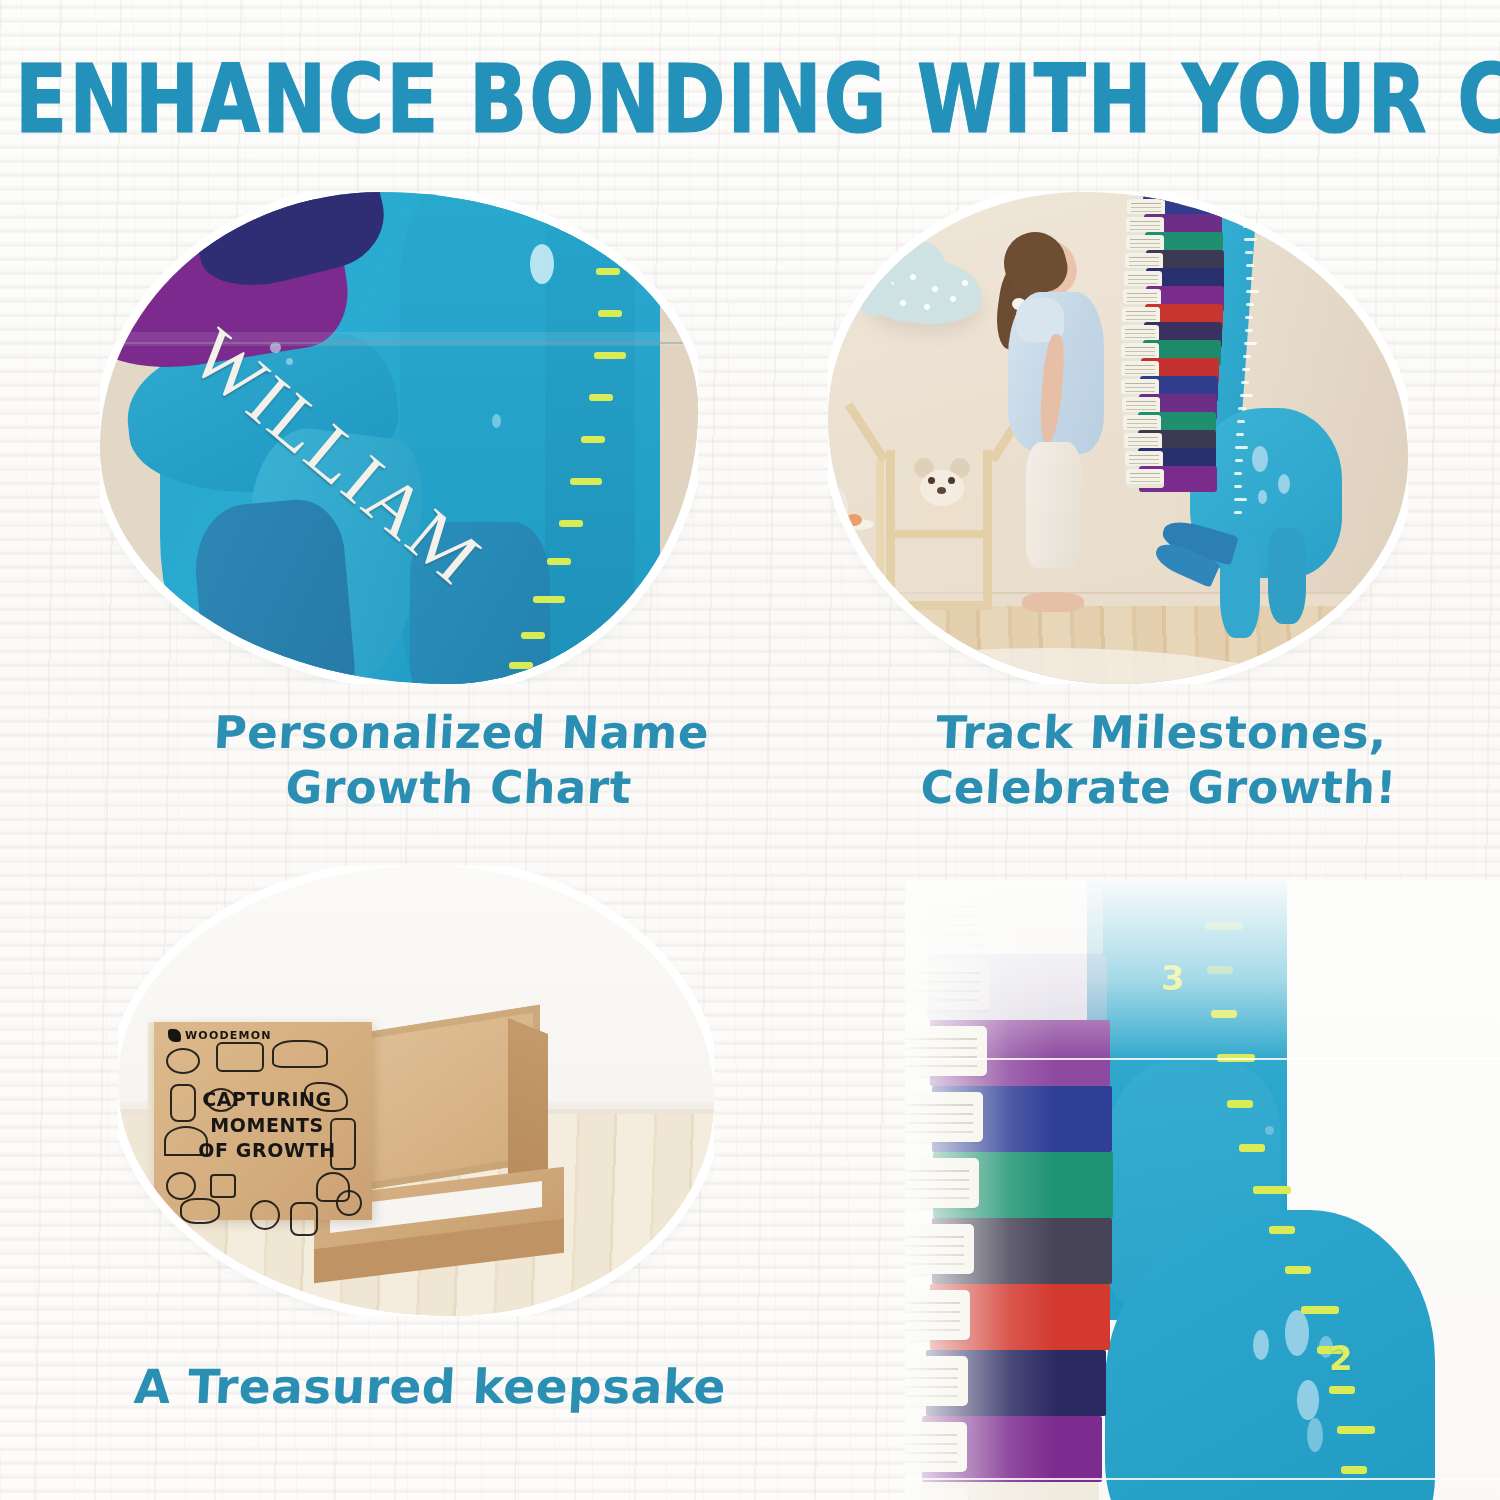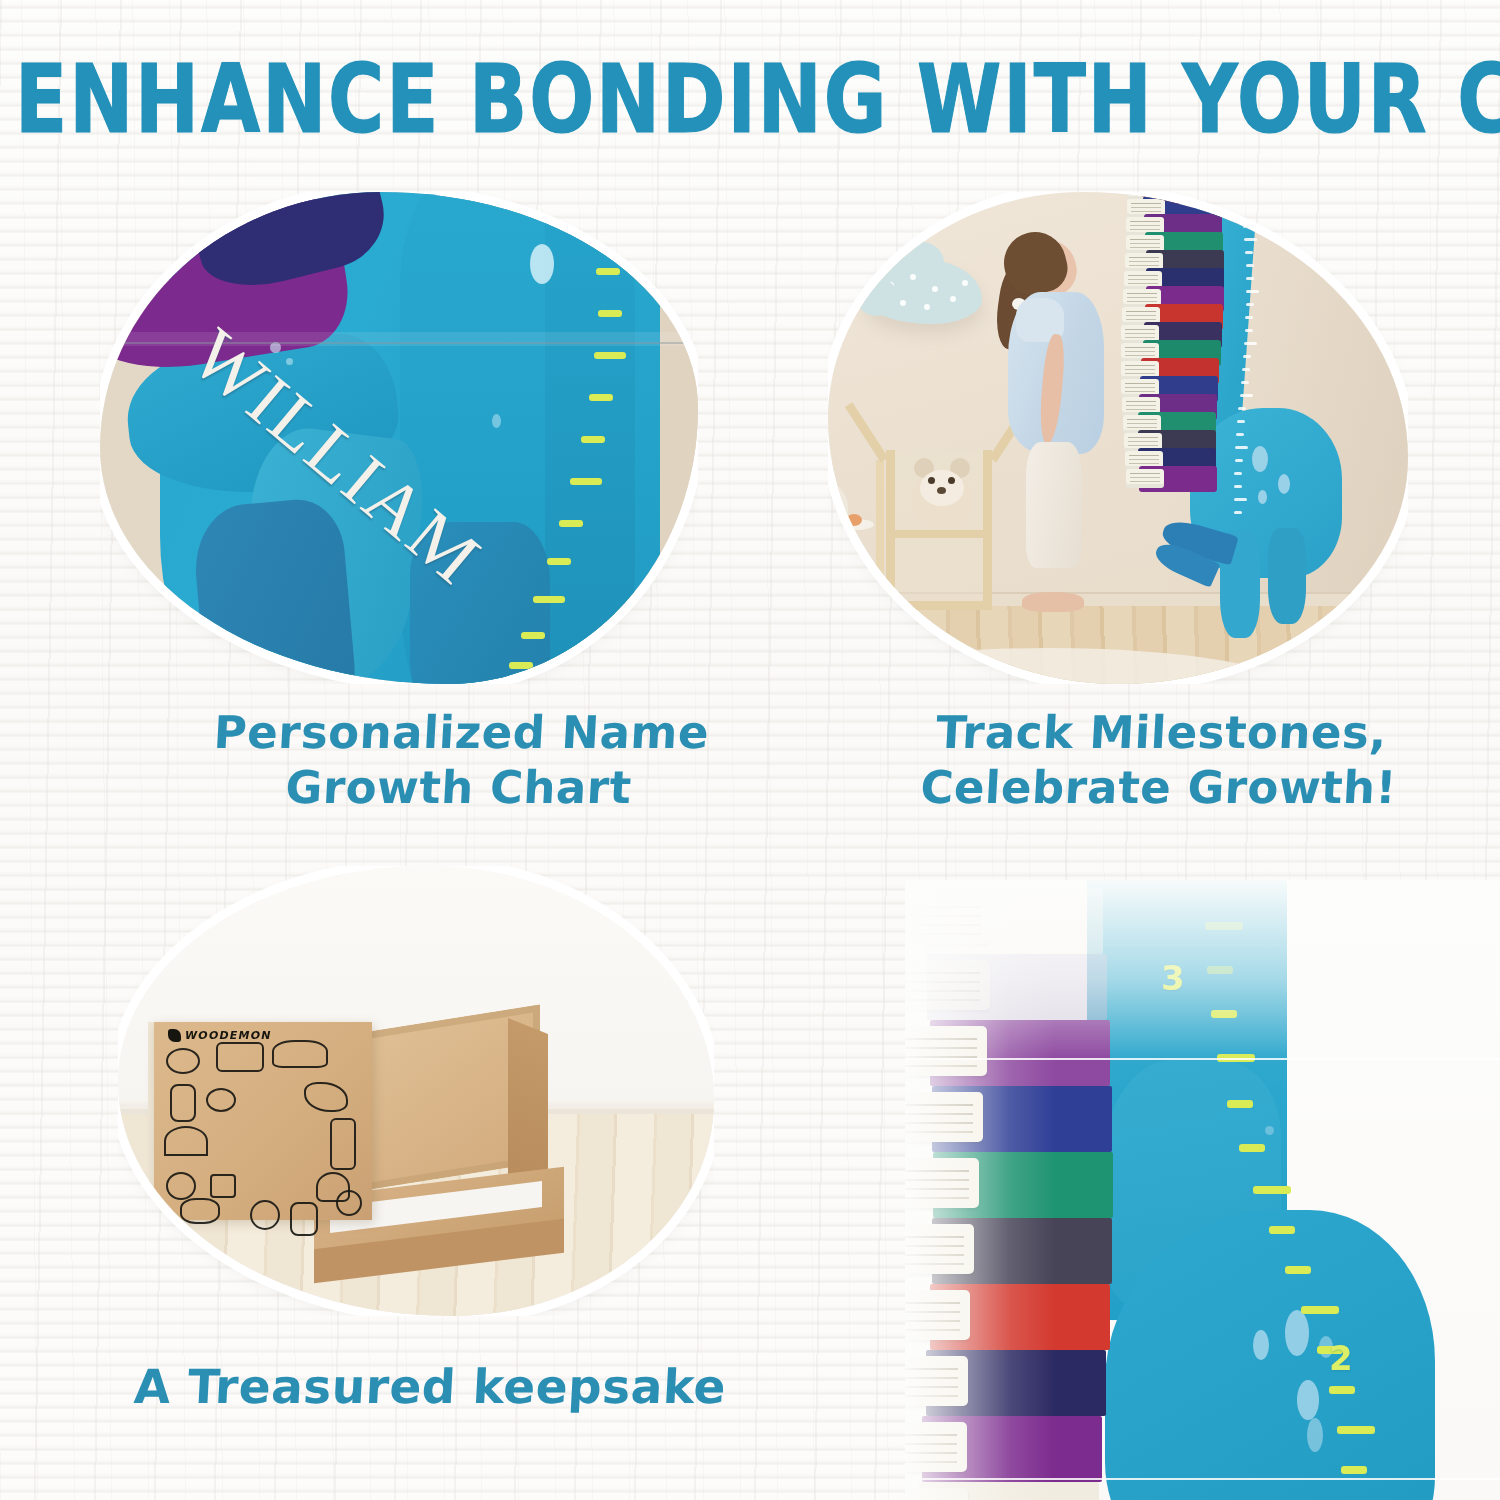--- a/index.html
+++ b/index.html
@@ -208,21 +208,21 @@
   .d-tail{position:absolute;left:34px;top:348px;width:74px;height:30px;background:#2b7fb5;border-radius:44% 10% 10% 44%;transform:rotate(16deg);}
   .d-tail2{position:absolute;left:26px;top:372px;width:64px;height:26px;background:#2f86ba;border-radius:46% 10% 10% 46%;transform:rotate(24deg);}
   .d-spot{position:absolute;background:rgba(172,216,236,.85);border-radius:50%;}
   .plate-row{position:absolute;left:0;top:0;width:92px;}
   .bookplate{position:absolute;left:16px;width:78px;height:26px;border-radius:3px;}
   .booktag{position:absolute;left:-6px;width:38px;height:19px;background:#f4f1e6;border-radius:3px;
     box-shadow:inset 0 -4px 0 rgba(0,0,0,.05);}
   .booktag:after{content:"";position:absolute;left:4px;top:4px;right:4px;height:1px;background:#b9b3a2;box-shadow:0 4px 0 #c7c1b0,0 8px 0 #c7c1b0;}
 
   
-  #p3{left:118px;top:866px;width:596px;height:450px;font-style:italic;}
+  #p3{left:118px;top:866px;width:596px;height:450px;}
   .p3-bg{position:absolute;inset:0;background:linear-gradient(180deg,#fbfaf7 0%,#f7f5f1 52%,#f2eee7 53%,#efe9df 100%);}
   .p3-wallline{position:absolute;left:0;top:54%;width:100%;height:5px;background:#eae4d9;}
   .p3-floor{position:absolute;left:0;bottom:0;width:100%;height:45%;
     background:repeating-linear-gradient(92deg,#f0e6d4 0 34px,#e9dcc6 34px 37px,#f4ecdd 37px 74px,#ece0cb 74px 77px);}
   .box-front{
     position:absolute;left:36px;bottom:96px;width:218px;height:198px;
     background:linear-gradient(135deg,#dcb98d 0%,#d4ad7e 60%,#c9a073 100%);
     box-shadow:2px 3px 10px rgba(120,95,65,.25);
   }
   .box-front-edge{position:absolute;left:30px;bottom:96px;width:8px;height:198px;background:#efe6d5;}
@@ -502,20 +502,25 @@
           <div class="doodle" style="left: 26px; top: 176px; width: 36px; height: 22px; border-radius: 40%; opacity: 0.92;"></div>
           <div class="doodle" style="left: 96px; top: 178px; width: 26px; height: 26px; border-radius: 50%; opacity: 0.92;"></div>
           <div class="doodle" style="left: 136px; top: 180px; width: 24px; height: 30px; border-radius: 8px; opacity: 0.92;"></div>
           <div class="doodle" style="left: 182px; top: 168px; width: 22px; height: 22px; border-radius: 50%; opacity: 0.92;"></div>
         </div>
     </div>
     <div class="brand">
       <span class="brand-mark"></span>
       <span>WOODEMON</span>
     </div>
+    <div class="box-title">
+      <div>CAPTURING</div>
+      <div>MOMENTS</div>
+      <div>OF GROWTH</div>
+    </div>
   </div>
 </div>
 
 <div id="p4">
   <div class="p4-bg"></div>
   <div class="p4-neck"></div>
   <div class="p4-bodyTop"></div>
   <div class="p4-body"></div>
 
   <div class="p4-spot" style="left:380px;top:430px;width:24px;height:46px;"></div>

